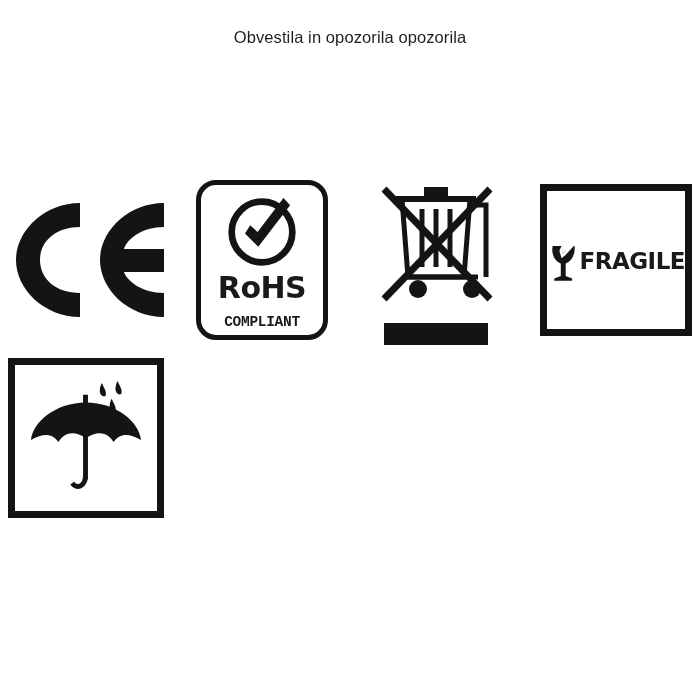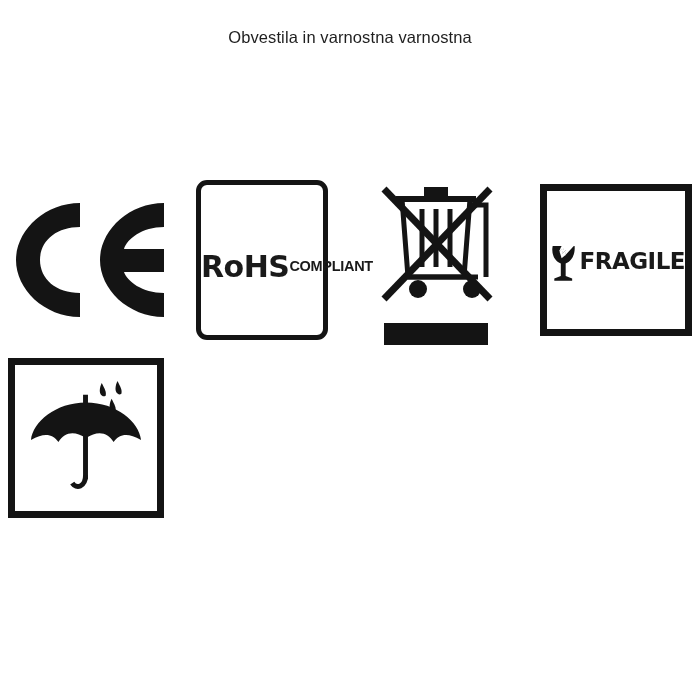--- a/index.html
+++ b/index.html
@@ -61,42 +61,43 @@
     border: 6px solid #141414;
     background: #ffffff;
   }
 
   
   .rohs {
     left: 196px;
     top: 20px;
     width: 132px;
     height: 160px;
-    border-radius: 11px;
+    border-radius: 20px;
     border-width: 5px;
     display: flex;
+    flex-direction: column;
     align-items: center;
     justify-content: flex-start;
     padding-top: 10px;
   }
   .rohs-check { width: 74px; height: 74px; }
   .rohs-title {
     font-family: "DejaVu Sans", sans-serif;
     font-weight: bold;
     font-size: 30px;
     line-height: 1;
     margin-top: 4px;
     letter-spacing: -0.5px;
   }
   .rohs-sub {
-    font-family: Liberation Sans, sans-serif;
+    font-family: Liberation Mono, monospace;
     font-weight: bold;
     font-size: 14.5px;
     line-height: 1;
-    margin-top: 3px;
+    margin-top: 12px;
     letter-spacing: -0.3px;
   }
 
   
   .weee {
     left: 372px;
     top: 5px;
     width: 128px;
     height: 180px;
   }
@@ -142,21 +143,21 @@
     border-width: 7px;
     display: flex;
     align-items: center;
     justify-content: center;
   }
   .keepdry svg { display: block; }
 </style>
 </head>
 <body>
 
-<div class="page-title">Obvestila in varnostna varnostna</div>
+<div class="page-title">Obvestila in opozorila opozorila</div>
 
 <div class="symbol-row">
 
   <div class="symbol ce-mark">
     <div class="ce-c">
       <svg viewBox="0 0 90 130" width="90" height="130" aria-hidden="true">
         <path fill="#141414" d="M72 8 C36 8 8 36 8 65 C8 94 36 122 72 122 L72 98 C48 98 32 84 32 65 C32 46 48 32 72 32 Z"></path>
       </svg>
     </div>
     <div class="ce-e">

